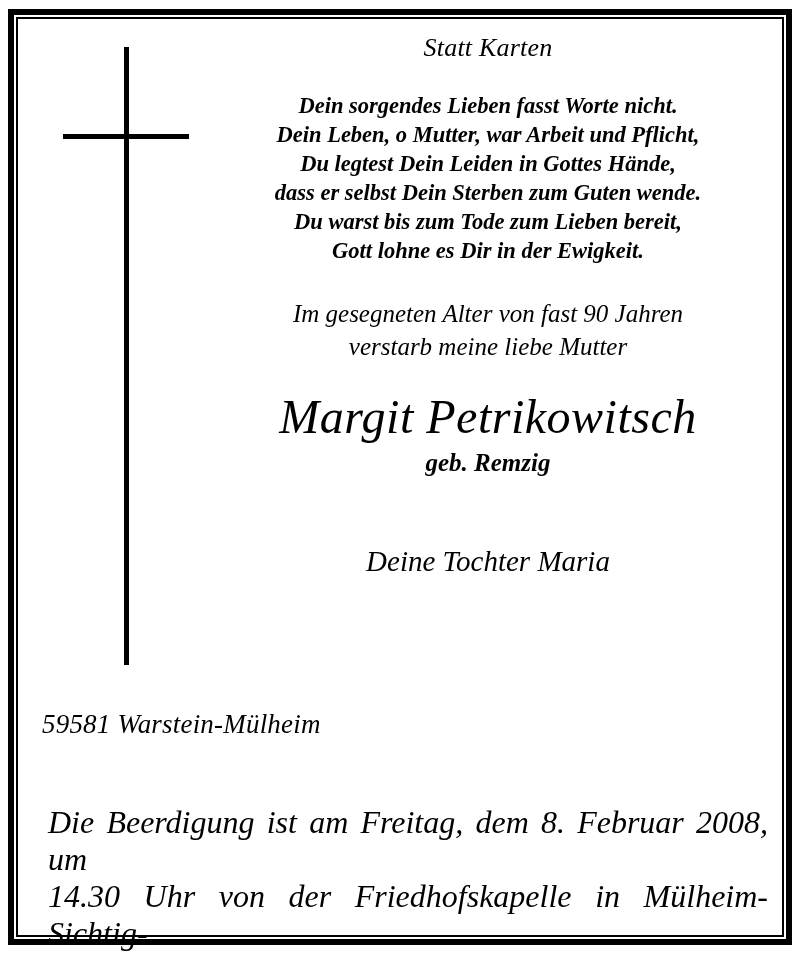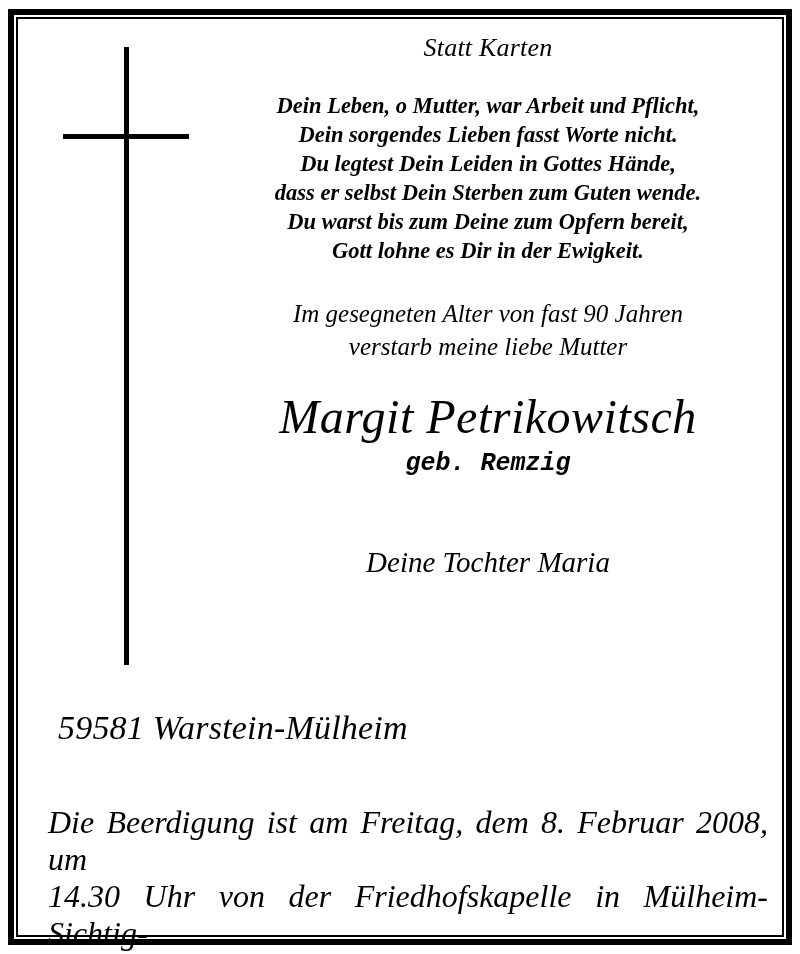--- a/index.html
+++ b/index.html
@@ -111,39 +111,38 @@
     line-height: 56px;
     letter-spacing: 0.5px;
     margin-bottom: 4px;
   }
 
   .born {
     font-style: italic;
     font-weight: bold;
     font-size: 25px;
     margin-bottom: 68px;
-    font-family: Liberation Mono, monospace;
   }
 
   .mourning-label {
     font-style: italic;
     font-size: 25px;
     margin-bottom: 8px;
   }
   .mourning-person {
     font-style: italic;
     font-size: 29px;
   }
 
   .address {
     position: absolute;
-    left: 40px;
+    left: 24px;
     top: 690px;
     font-style: italic;
-    font-size: 34px;
+    font-size: 27px;
     letter-spacing: 0.2px;
   }
 
   .funeral {
     position: absolute;
     left: 22px;
     top: 785px;
     width: 720px;
     font-style: italic;
     font-size: 32px;
@@ -168,25 +167,25 @@
     <div class="cross">
       <div class="cross-vert"></div>
       <div class="cross-horiz"></div>
     </div>
 
     <div class="textcol">
 
       <div class="statt">Statt Karten</div>
 
       <div class="poem">
+        <div>Dein sorgendes Lieben fasst Worte nicht.</div>
         <div>Dein Leben, o Mutter, war Arbeit und Pflicht,</div>
-        <div>Dein sorgendes Lieben fasst Worte nicht.</div>
         <div>Du legtest Dein Leiden in Gottes Hände,</div>
         <div>dass er selbst Dein Sterben zum Guten wende.</div>
-        <div>Du warst bis zum Deine zum Opfern bereit,</div>
+        <div>Du warst bis zum Tode zum Lieben bereit,</div>
         <div>Gott lohne es Dir in der Ewigkeit.</div>
       </div>
 
       <div class="intro">
         <div>Im gesegneten Alter von fast 90 Jahren</div>
         <div>verstarb meine liebe Mutter</div>
       </div>
 
       <div class="name">Margit Petrikowitsch</div>
       <div class="born">geb. Remzig</div>

